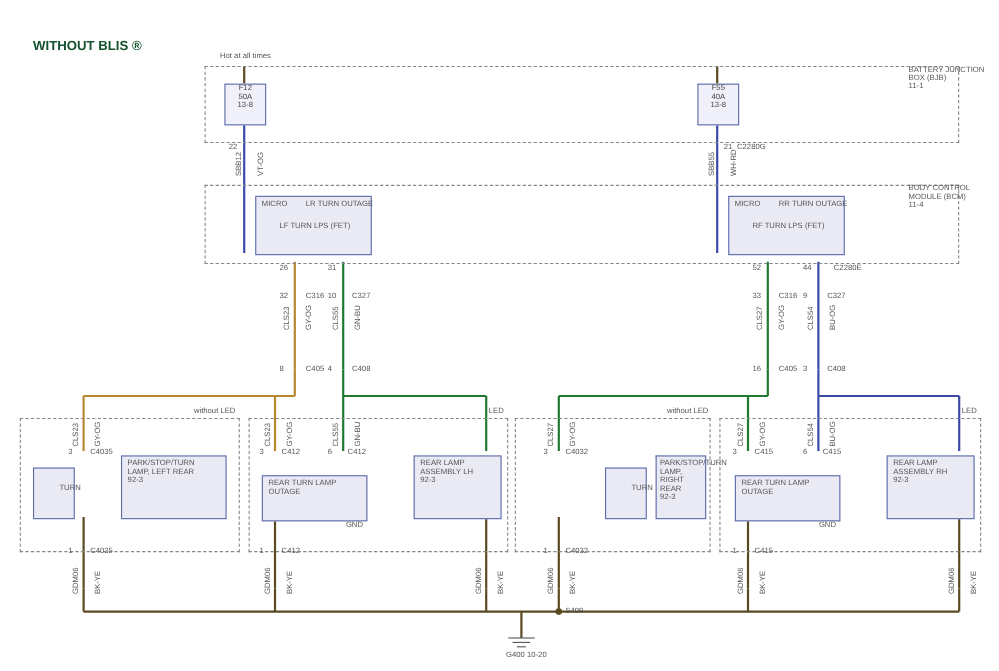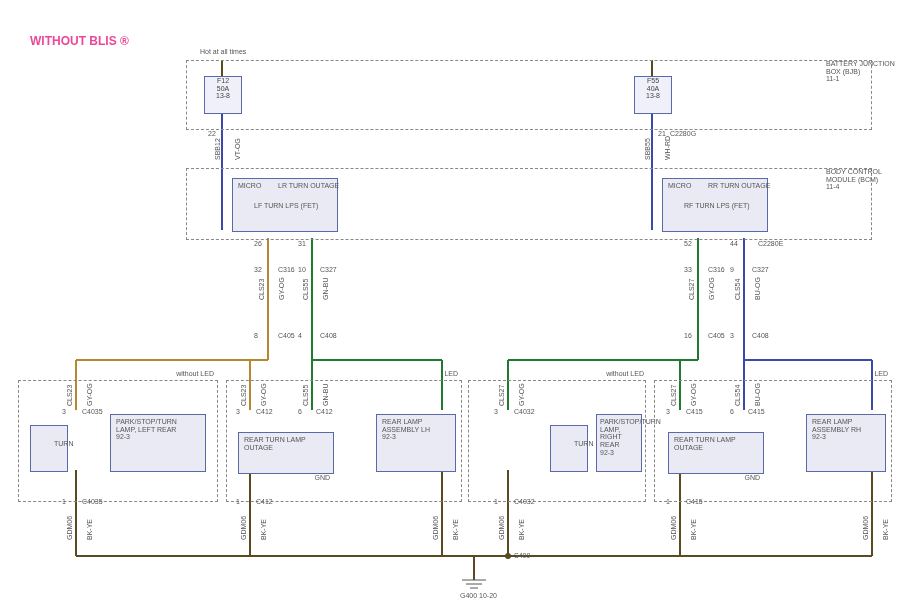--- a/index.html
+++ b/index.html
@@ -1,17 +1,17 @@
 <!DOCTYPE html>
 <html><head>
 <meta charset="utf-8">
 <style>
   html,body{margin:0;padding:0;background:#fff;font-family:Arial,Helvetica,sans-serif;font-size:8px;color:#444}
   .page{position:relative;width:908px;height:610px;margin:0 auto;overflow:hidden}
-  .title{position:absolute;font-size:12px;font-weight:bold;color:#ec4899}
+  .title{position:absolute;font-size:12px;font-weight:bold;color:#14532d}
   .box{position:absolute;border:1px solid #5a6aa8;background:#eaeaf5}
   .dashbox{position:absolute;border:1px dashed #888}
   .fuse{position:absolute;border:1px solid #5a6aa8;background:#f0f0fa;font-size:7px;text-align:center;line-height:1.1}
   .lbl{position:absolute;font-size:7px;color:#555;white-space:nowrap}
   .lblr{position:absolute;font-size:7px;color:#555;white-space:nowrap;text-align:right}
   .vlbl{position:absolute;font-size:7px;color:#555;white-space:nowrap;transform:rotate(-90deg);transform-origin:left top}
   .blocktxt{position:absolute;font-size:7px;color:#555;line-height:1.1}
   svg{position:absolute;left:0;top:0;overflow:visible}
   .w-og{stroke:#b58830;stroke-width:2;fill:none}
   .w-og2{stroke:#b58830;stroke-width:1;fill:none}

